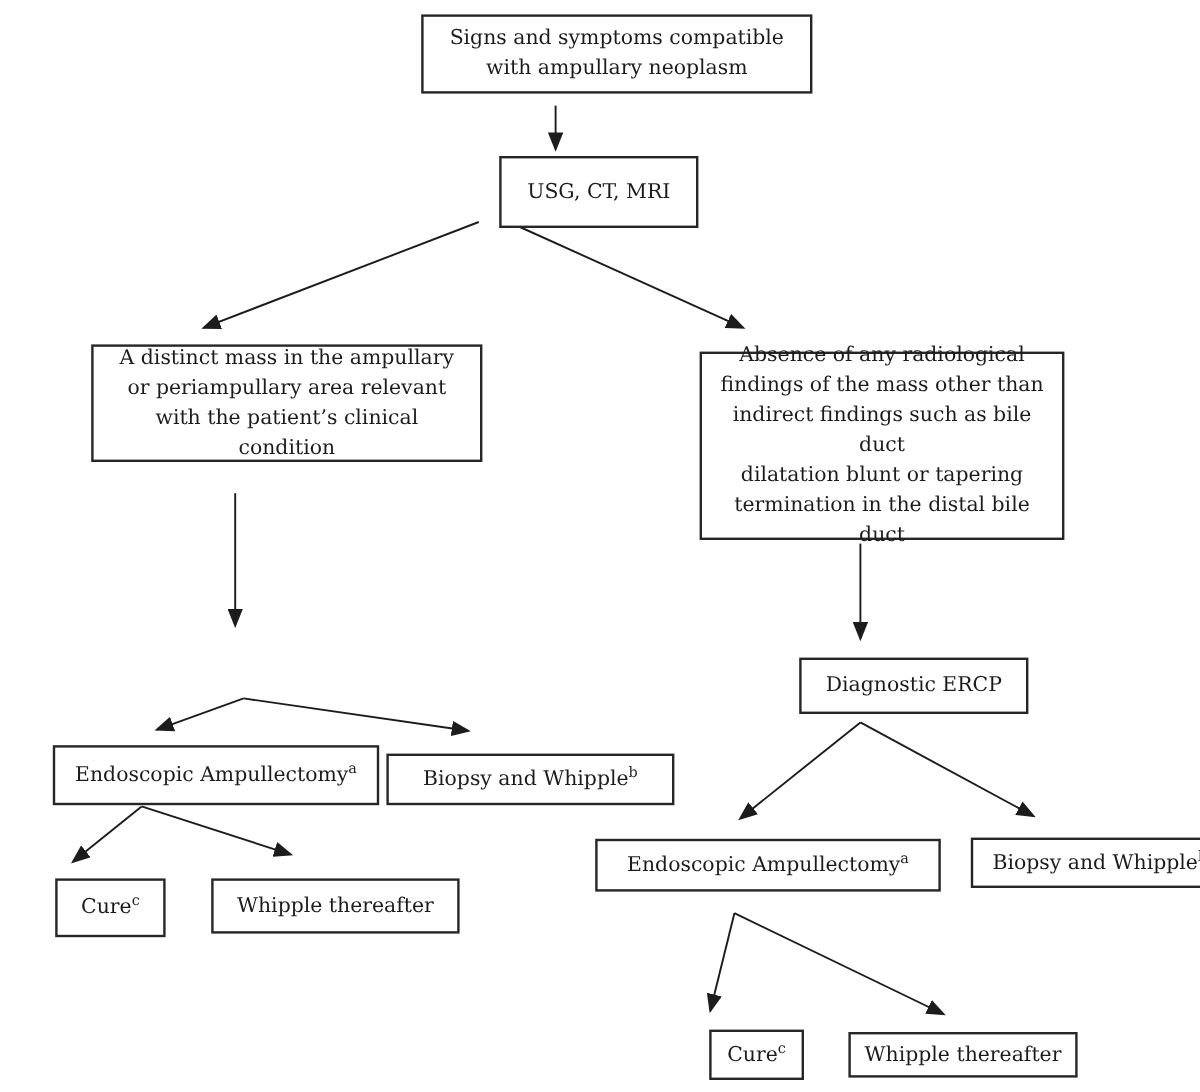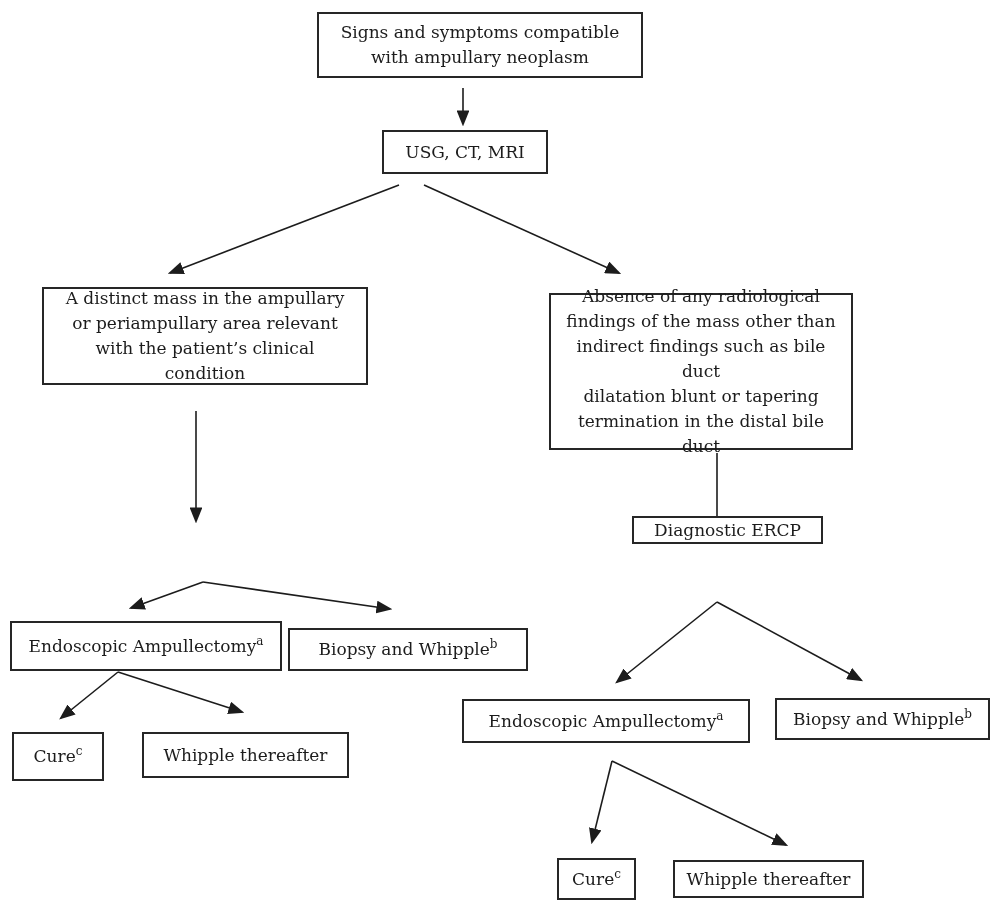--- a/index.html
+++ b/index.html
@@ -23,20 +23,21 @@
     box-sizing: border-box;
     border: 2px solid #262626;
     background: #ffffff;
     display: flex;
     align-items: center;
     justify-content: center;
     text-align: center;
     font-size: 17px;
     line-height: 25px;
     padding: 2px 6px;
+    margin-left: 34px;
   }
   .node .txt { white-space: pre-line; }
   .node sup.fn {
     font-size: 12px;
     line-height: 0;
     vertical-align: super;
   }
 </style>
 </head>
 <body>
@@ -64,21 +65,21 @@
       <line x1="612" y1="761" x2="592" y2="842" marker-end="url(#ah)"></line>
       <line x1="612" y1="761" x2="786" y2="845" marker-end="url(#ah)"></line>
     </g>
   </svg>
 
   <div class="node" style="left:317px; top:12px; width:326px; height:66px">
     <span class="txt">Signs and symptoms compatible
 with ampullary neoplasm</span>
   </div>
 
-  <div class="node" style="left:382px; top:130px; width:166px; height:44px">
+  <div class="node" style="left:382px; top:130px; width:166px; height:60px">
     <span class="txt">USG, CT, MRI</span>
   </div>
 
   <div class="node" style="left:42px; top:287px; width:326px; height:98px">
     <span class="txt">A distinct mass in the ampullary
 or periampullary area relevant
 with the patient’s clinical
 condition</span>
   </div>
 
@@ -100,21 +101,21 @@
   </div>
 
   <div class="node" style="left:12px; top:732px; width:92px; height:49px">
     <span class="txt"><span>Cure</span><sup class="fn">c</sup></span>
   </div>
 
   <div class="node" style="left:142px; top:732px; width:207px; height:46px">
     <span class="txt">Whipple thereafter</span>
   </div>
 
-  <div class="node" style="left:632px; top:516px; width:191px; height:28px">
+  <div class="node" style="left:632px; top:548px; width:191px; height:47px">
     <span class="txt">Diagnostic ERCP</span>
   </div>
 
   <div class="node" style="left:462px; top:699px; width:288px; height:44px">
     <span class="txt"><span>Endoscopic Ampullectomy</span><sup class="fn">a</sup></span>
   </div>
 
   <div class="node" style="left:775px; top:698px; width:215px; height:42px">
     <span class="txt"><span>Biopsy and Whipple</span><sup class="fn">b</sup></span>
   </div>

